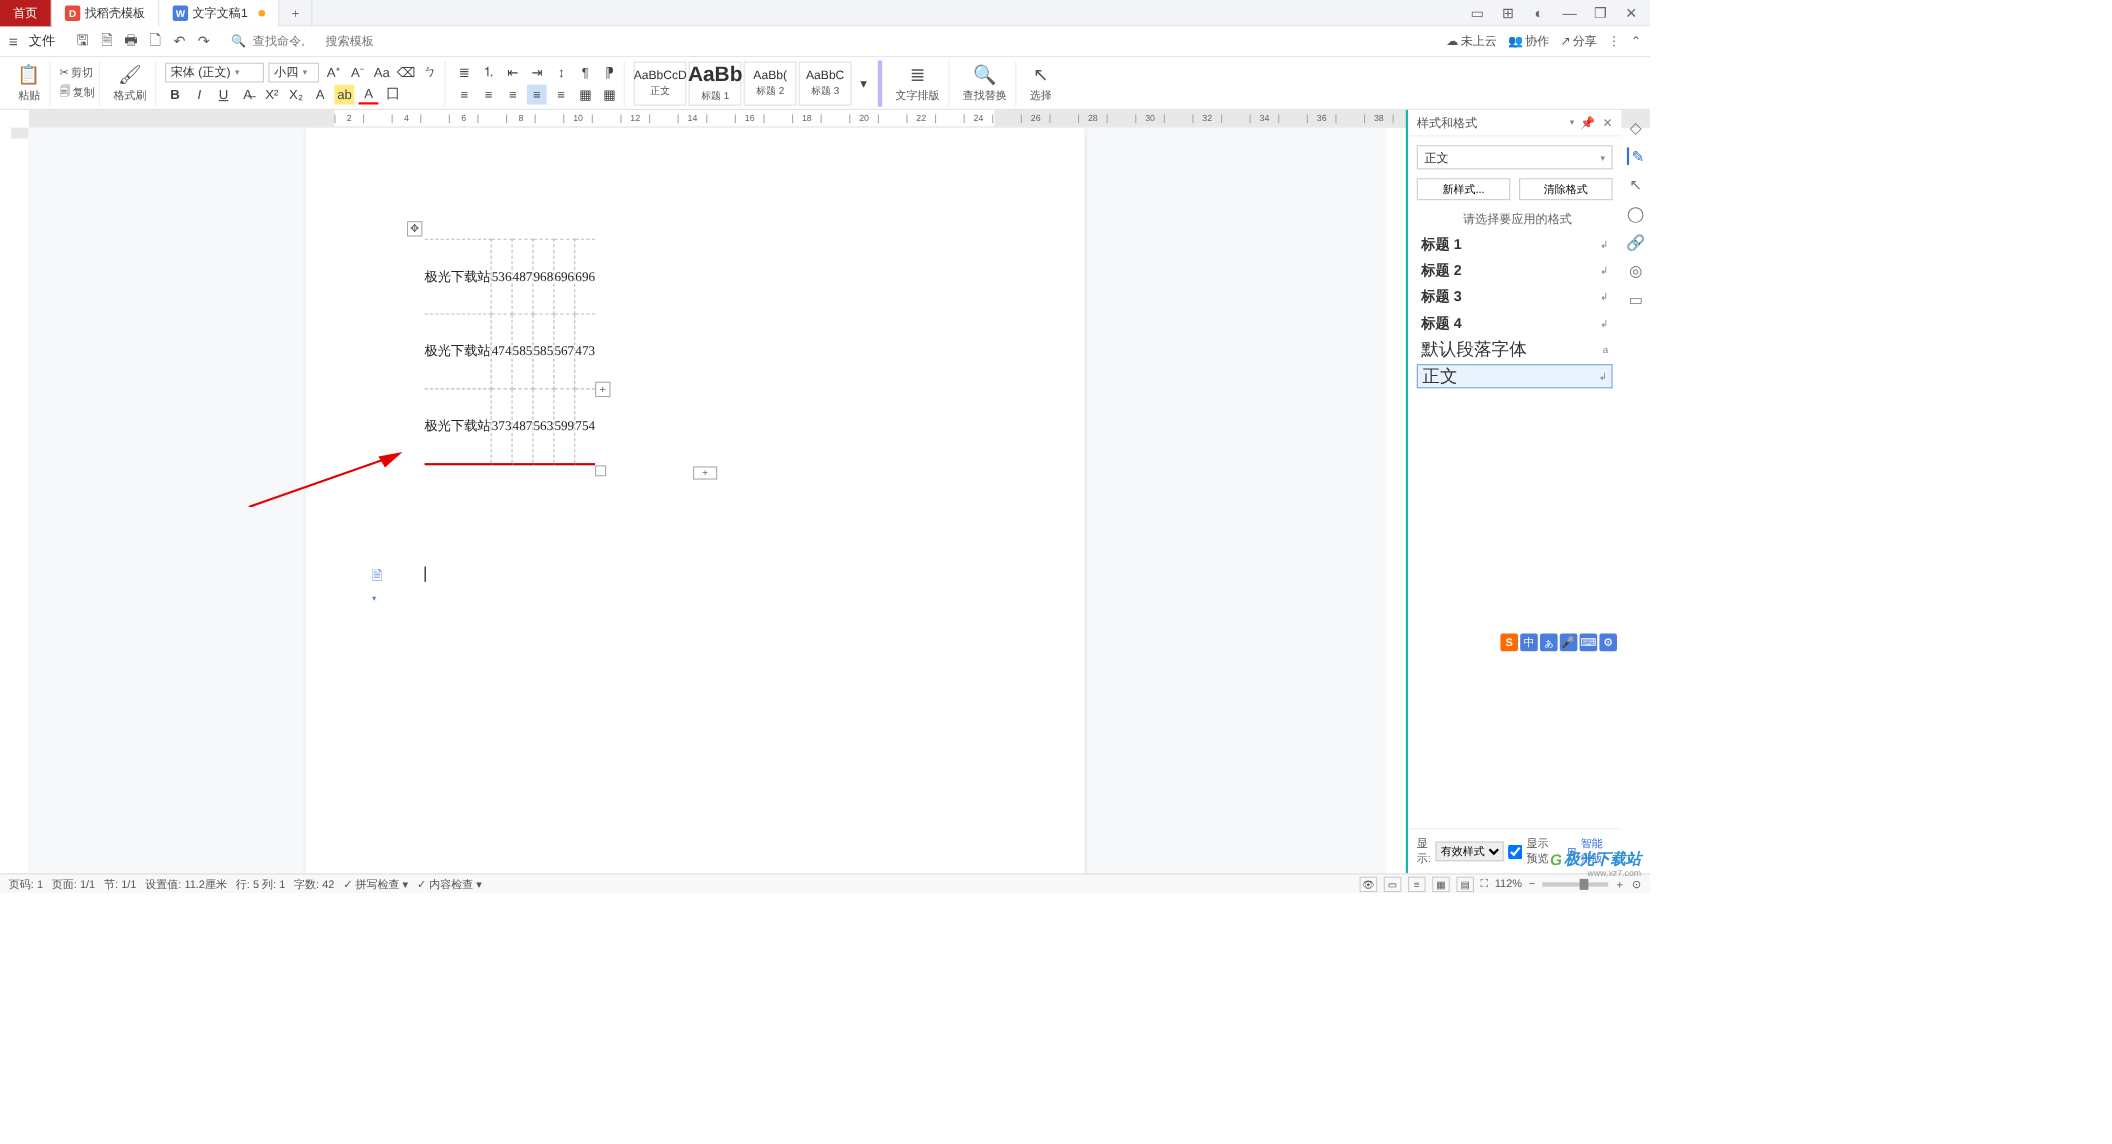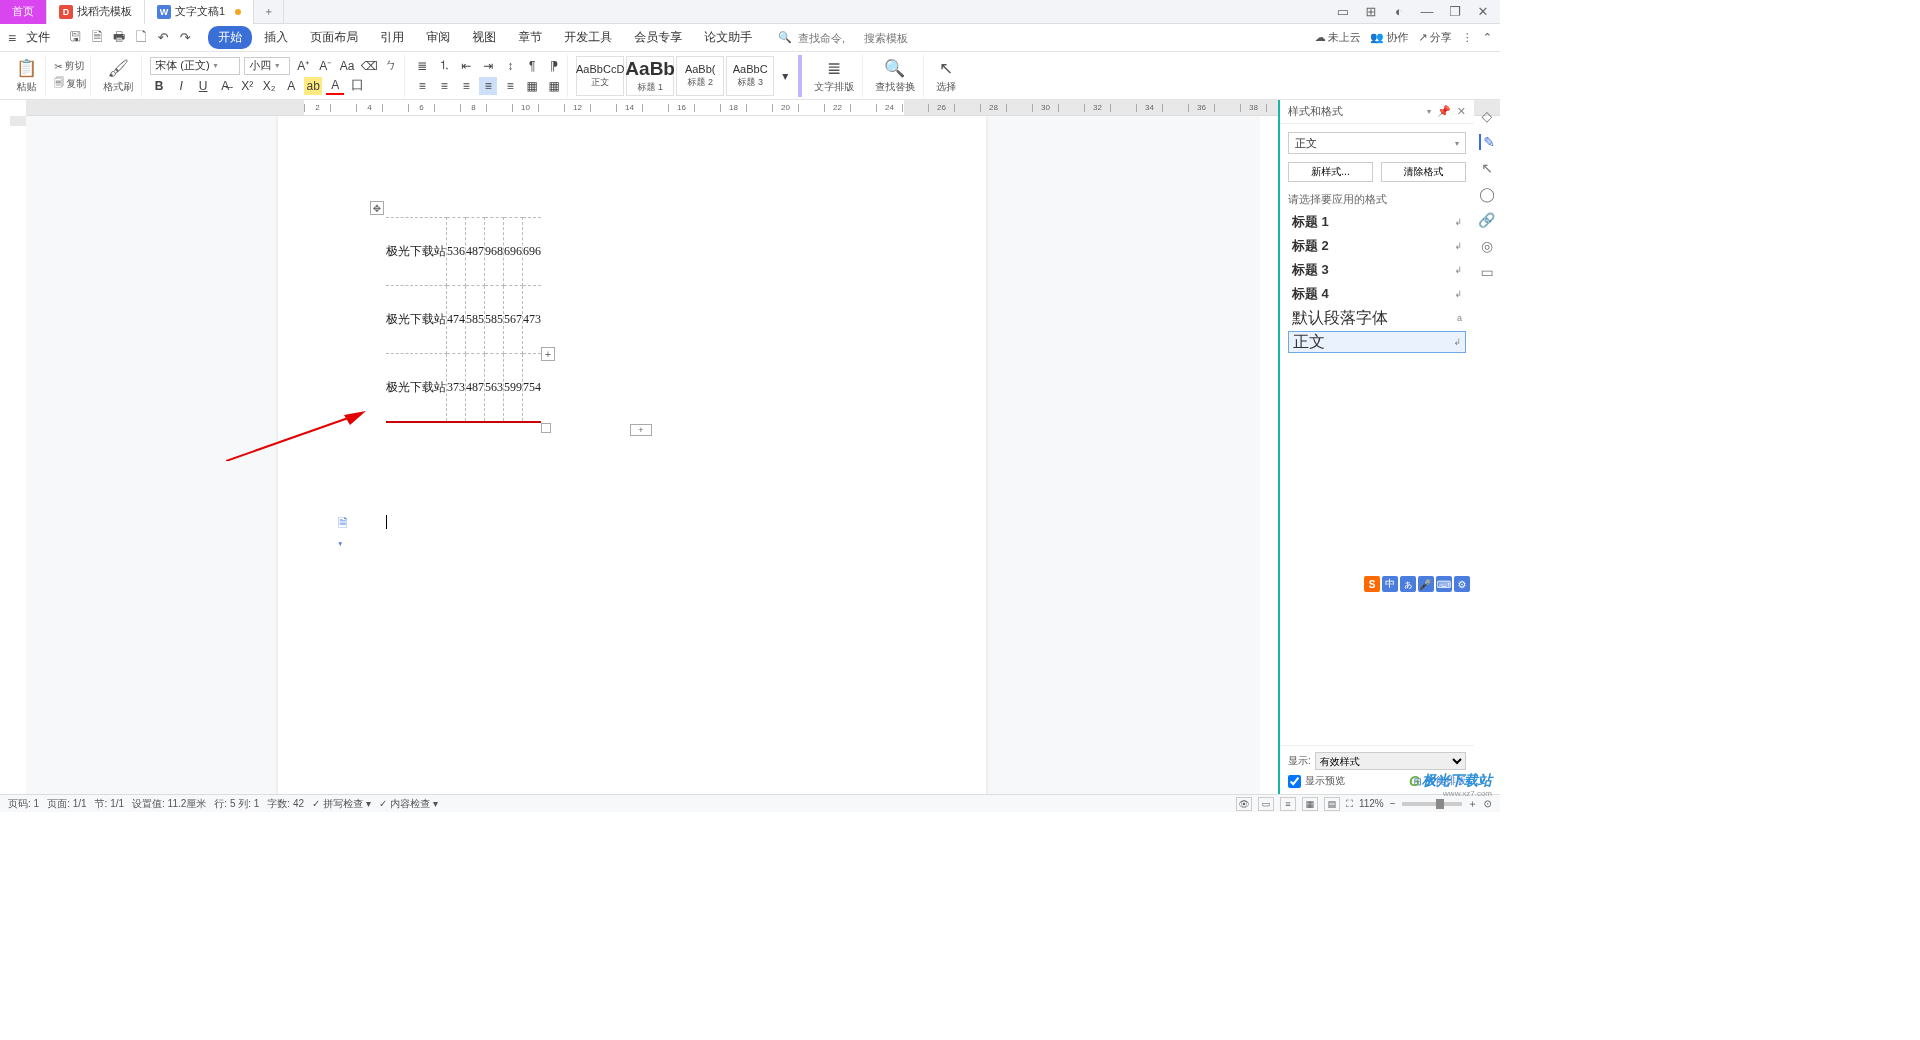--- a/index.html
+++ b/index.html
@@ -1,21 +1,21 @@
 <!DOCTYPE html>
 <html><head>
 <meta charset="utf-8">
 <style>
 * { box-sizing: border-box; margin: 0; padding: 0; font-family: "Microsoft YaHei", sans-serif; }
 body { width: 1500px; height: 812px; background: #fff; font-size: 12px; color: #333; overflow: hidden; position: relative; }
 
 
 .titlebar { height: 24px; background: #f2f4f7; display: flex; align-items: center; border-bottom: 1px solid #ddd; }
 .tab { height: 24px; padding: 0 12px; display: flex; align-items: center; gap: 4px; font-size: 11px; border-right: 1px solid #ddd; }
-.tab.home { background: #d946ef; color: #fff; }
+.tab.home { background: #b91c1c; color: #fff; }
 .tab.docer { background: #fff; }
 .tab.current { background: #fff; }
 .tab .dot { width: 6px; height: 6px; border-radius: 50%; background: #f5a623; margin-left: 6px; }
 .tab .ico-w { width: 14px; height: 14px; background: #4a7dde; border-radius: 2px; display: flex; align-items: center; justify-content: center; color: #fff; font-size: 9px; font-weight: bold; }
 .tab .ico-d { width: 14px; height: 14px; background: #e74c3c; border-radius: 2px; display: flex; align-items: center; justify-content: center; color: #fff; font-size: 9px; font-weight: bold; }
 .tab.plus { width: 30px; justify-content: center; color: #666; }
 .winctrls { margin-left: auto; display: flex; gap: 10px; padding-right: 8px; color: #666; }
 .winctrls span { cursor: pointer; font-size: 13px; width: 18px; text-align: center; }
 
 
@@ -92,28 +92,28 @@
 .side-icons span { cursor: pointer; font-size: 14px; }
 .side-icons span.active { color: #3a6fd8; border-left: 2px solid #3a6fd8; padding-left: 2px; }
 
 .panel { position: absolute; right: 26px; top: 100px; width: 196px; bottom: 18px; border-left: 2px solid #14b8a6; background: #fff; display: flex; flex-direction: column; font-size: 11px; }
 .panel-head { height: 24px; display: flex; align-items: center; padding: 0 8px; border-bottom: 1px solid #eee; color: #555; }
 .panel-head .ttl { flex: 1; }
 .panel-head span.ico { cursor: pointer; margin-left: 6px; color: #888; }
 .style-select { margin: 8px; border: 1px solid #ccc; height: 22px; display: flex; align-items: center; padding: 0 6px; justify-content: space-between; cursor: pointer; }
 .panel-btns { display: flex; gap: 8px; padding: 0 8px 6px; }
 .panel-btns button { flex: 1; height: 20px; border: 1px solid #ccc; background: #fff; font-size: 10px; cursor: pointer; }
-.panel-lbl { padding: 4px 8px; color: #666; }
+.panel-lbl { padding: 4px 8px; color: #666; margin-left: 42px; }
 .style-list { flex: none; padding: 0 8px; display: flex; flex-direction: column; gap: 2px; }
 .style-list .it { height: 22px; display: flex; align-items: center; justify-content: space-between; padding: 0 4px; cursor: pointer; }
 .style-list .it.sel { border: 1px solid #6fa8e8; background: #eaf3fd; }
 .style-list .it .nm { font-size: 13px; font-weight: bold; }
 .style-list .it .nm.small { font-size: 16px; font-weight: normal; }
 .style-list .it .ret { color: #888; font-size: 9px; }
-.panel-bottom { margin-top: auto; border-top: 1px solid #eee; padding: 6px 8px; display: flex; flex-direction: column; gap: 4px; justify-content: center; }
+.panel-bottom { margin-top: auto; border-top: 1px solid #eee; padding: 6px 8px; display: flex; gap: 4px; justify-content: center; }
 .panel-bottom .row { display: flex; align-items: center; gap: 4px; font-size: 10px; color: #555; }
 .panel-bottom select { flex: 1; height: 18px; border: 1px solid #ccc; font-size: 10px; }
 .panel-bottom .link { color: #3a6fd8; cursor: pointer; }
 
 
 .ime { position: absolute; right: 30px; bottom: 220px; display: flex; gap: 2px; align-items: center; }
 .ime span { width: 16px; height: 16px; display: flex; align-items: center; justify-content: center; font-size: 10px; border-radius: 2px; }
 .ime .s { background: #ff6a00; color: #fff; font-weight: bold; }
 .ime .c { background: #4a7dde; color: #fff; }
 
@@ -158,32 +158,20 @@
     <span class="hamburger">≡</span>
     <span class="file-menu">文件</span>
     <div class="qat">
       <span>🖫</span>
       <span>🗎</span>
       <span>🖶</span>
       <span>🗋</span>
       <span>↶</span>
       <span>↷</span>
     </div>
-  </div>
-  <div class="tabs-menu">
-    <span class="mtab active">开始</span>
-    <span class="mtab">插入</span>
-    <span class="mtab">页面布局</span>
-    <span class="mtab">引用</span>
-    <span class="mtab">审阅</span>
-    <span class="mtab">视图</span>
-    <span class="mtab">章节</span>
-    <span class="mtab">开发工具</span>
-    <span class="mtab">会员专享</span>
-    <span class="mtab">论文助手</span>
   </div>
   <div class="search-area">
     <span>🔍</span>
     <input placeholder="查找命令," style="">
     <input placeholder="搜索模板" style="">
   </div>
   <div class="menu-right">
     <span>☁ <span>未上云</span></span>
     <span>👥 <span>协作</span></span>
     <span>↗ <span>分享</span></span>

